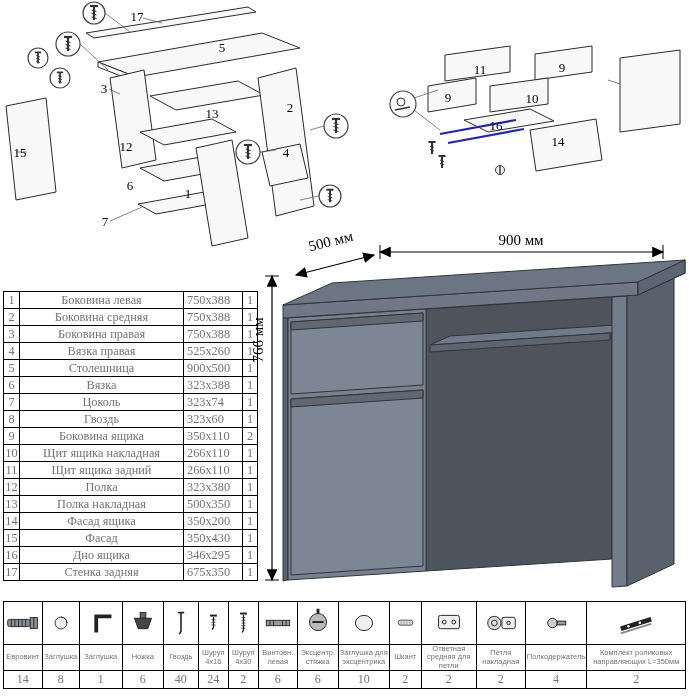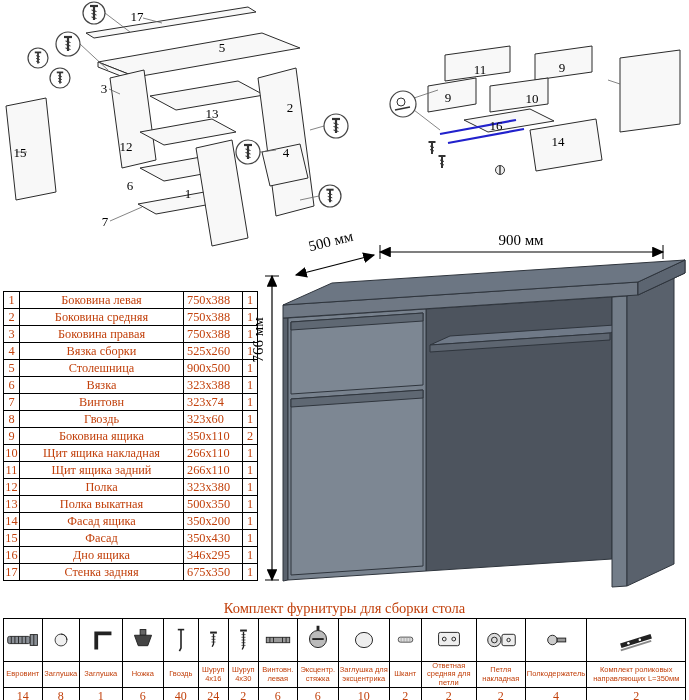--- a/index.html
+++ b/index.html
@@ -1,17 +1,17 @@
 <!DOCTYPE html>
 <html><head>
 <meta charset="utf-8">
 <style>
   html,body{margin:0;padding:0;background:#fff;}
   .page{position:relative;width:689px;height:700px;background:#fff;overflow:hidden;
-        font-family:"Liberation Serif", serif;color:#c2410c;}
+        font-family:"Liberation Serif", serif;color:#737373;}
   svg{display:block;}
   .diag-left{position:absolute;left:0;top:0;}
   .diag-right{position:absolute;left:380px;top:40px;}
   .desk-svg{position:absolute;left:240px;top:228px;}
   .parts-table{position:absolute;left:3px;top:291px;border-collapse:collapse;font-size:12.3px;}
   .parts-table td{border:1px solid #000;padding:0 3px;height:16px;line-height:15px;white-space:nowrap;}
   .parts-table td:nth-child(1){width:13px;text-align:center;padding:0 1px;}
   .parts-table td:nth-child(2){width:157px;text-align:center;}
   .parts-table td:nth-child(3){width:52px;}
   .parts-table td:nth-child(4){width:12px;text-align:center;padding:0 1px;}
@@ -161,39 +161,39 @@
           <td>1</td>
         </tr>
         <tr>
           <td>3</td>
           <td>Боковина правая</td>
           <td>750x388</td>
           <td>1</td>
         </tr>
         <tr>
           <td>4</td>
-          <td>Вязка сборки</td>
+          <td>Вязка правая</td>
           <td>525x260</td>
           <td>1</td>
         </tr>
         <tr>
           <td>5</td>
           <td>Столешница</td>
           <td>900x500</td>
           <td>1</td>
         </tr>
         <tr>
           <td>6</td>
           <td>Вязка</td>
           <td>323x388</td>
           <td>1</td>
         </tr>
         <tr>
           <td>7</td>
-          <td>Винтовн</td>
+          <td>Цоколь</td>
           <td>323x74</td>
           <td>1</td>
         </tr>
         <tr>
           <td>8</td>
           <td>Гвоздь</td>
           <td>323x60</td>
           <td>1</td>
         </tr>
         <tr>
@@ -215,21 +215,21 @@
           <td>1</td>
         </tr>
         <tr>
           <td>12</td>
           <td>Полка</td>
           <td>323x380</td>
           <td>1</td>
         </tr>
         <tr>
           <td>13</td>
-          <td>Полка выкатная</td>
+          <td>Полка накладная</td>
           <td>500x350</td>
           <td>1</td>
         </tr>
         <tr>
           <td>14</td>
           <td>Фасад ящика</td>
           <td>350x200</td>
           <td>1</td>
         </tr>
         <tr>
@@ -292,21 +292,20 @@
       <polygon points="372,69 387,68 387,358 372,359" fill="#737d89"></polygon>
       <polygon points="387,68 434,46 434,336 387,358" fill="#59616c"></polygon>
       <polygon points="43,77 398,54 398,67 43,90" fill="#6f7884"></polygon>
       <polygon points="398,54 445,32 445,45 398,67" fill="#5c encompass"></polygon>
       <polygon points="398,54 445,32 445,45 398,67" fill="#5c6571"></polygon>
       <polygon points="43,77 398,54 445,32 92,55" fill="#6c7683"></polygon>
     </g>
   </svg>
 
   <div class="hw">
-    <div class="hw-title">Комплект фурнитуры для сборки стола</div>
     <table class="hw-table">
       <colgroup>
         <col style="width:39px">
           <col style="width:37px">
           <col style="width:43px">
           <col style="width:41px">
         <col style="width:35px">
           <col style="width:30px">
           <col style="width:30px">
           <col style="width:39px">

